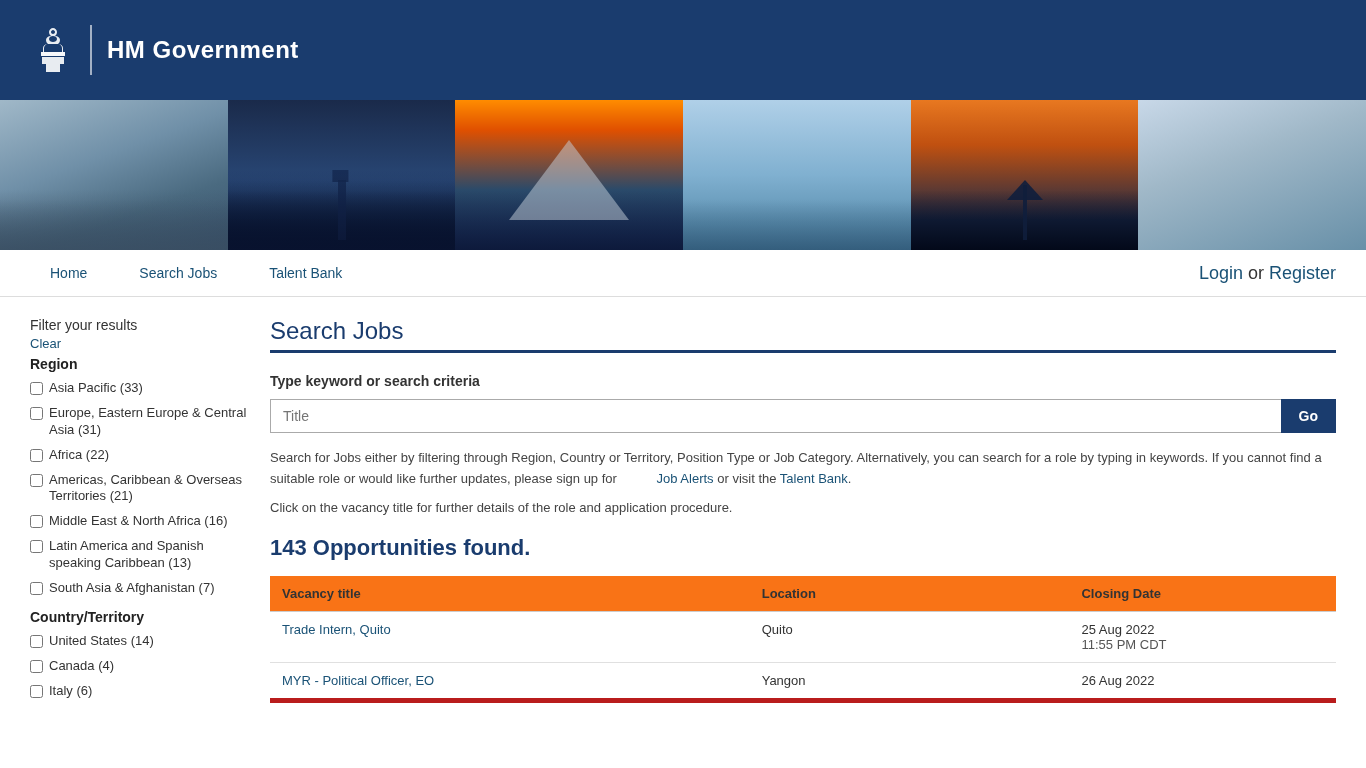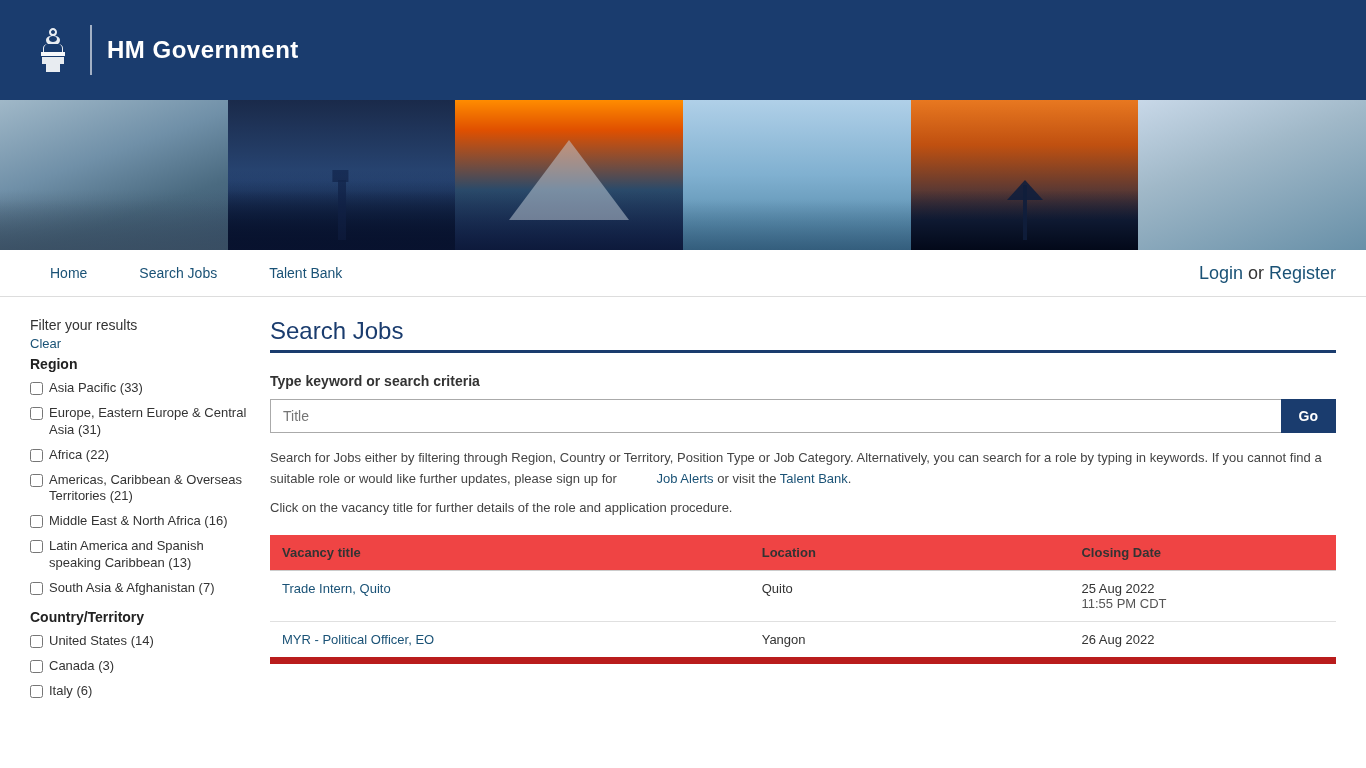--- a/index.html
+++ b/index.html
@@ -201,35 +201,35 @@
       margin-bottom: 15px;
     }
 
     
     .results-table {
       width: 100%;
       border-collapse: collapse;
       font-size: 13px;
     }
     .results-table th {
-      background: #ef4444;
+      background: #f97316;
       padding: 10px 12px;
       text-align: left;
       font-weight: bold;
       color: #333;
       border-bottom: 1px solid #ccc;
     }
     .results-table td {
       padding: 10px 12px;
       border-bottom: 1px solid #e0e0e0;
       color: #333;
       vertical-align: top;
     }
     .results-table tr:last-child td {
-      border-bottom: 7px solid #b91c1c;
+      border-bottom: 5px solid #b91c1c;
     }
     .vacancy-link {
       color: #1a5276;
       text-decoration: none;
       cursor: pointer;
       margin-top: 18px;
     }
   </style>
 </head>
 <body>
@@ -337,21 +337,21 @@
     </div>
 
     <div class="filter-section-title" style="margin-top:12px;">Country/Territory</div>
 
     <div class="filter-item">
       <input type="checkbox" id="united-states" style="">
       <label for="united-states">United States (14)</label>
     </div>
     <div class="filter-item">
       <input type="checkbox" id="canada" style="">
-      <label for="canada">Canada (3)</label>
+      <label for="canada">Canada (4)</label>
     </div>
     <div class="filter-item">
       <input type="checkbox" id="italy" style="">
       <label for="italy">Italy (6)</label>
     </div>
   </div>
 
   <div class="content">
     <h1 class="search-title">Search Jobs</h1>
     <div class="title-underline"></div>
@@ -364,20 +364,21 @@
     </div>
 
     <p class="description-text">
       <span>Search for Jobs either by filtering through Region, Country or Territory, Position Type or Job Category. Alternatively, you can search for a role by typing in keywords. If you cannot find a suitable role or would like further updates, please sign up for</span>
       <a style="color: rgb(26, 82, 118); text-decoration: none; margin-left: 36px;">Job Alerts</a>
       <span>or visit the</span>
       <a style="color: rgb(26, 82, 118); text-decoration: none;">Talent Bank</a>.
     </p>
     <p class="click-info">Click on the vacancy title for further details of the role and application procedure.</p>
 
+    <div class="opportunities-count">143 Opportunities found.</div>
 
     <table class="results-table">
       <thead>
         <tr>
           <th style="width:45%">Vacancy title</th>
           <th style="width:30%">Location</th>
           <th style="width:25%">Closing Date</th>
         </tr>
       </thead>
       <tbody id="vacancies-body">

